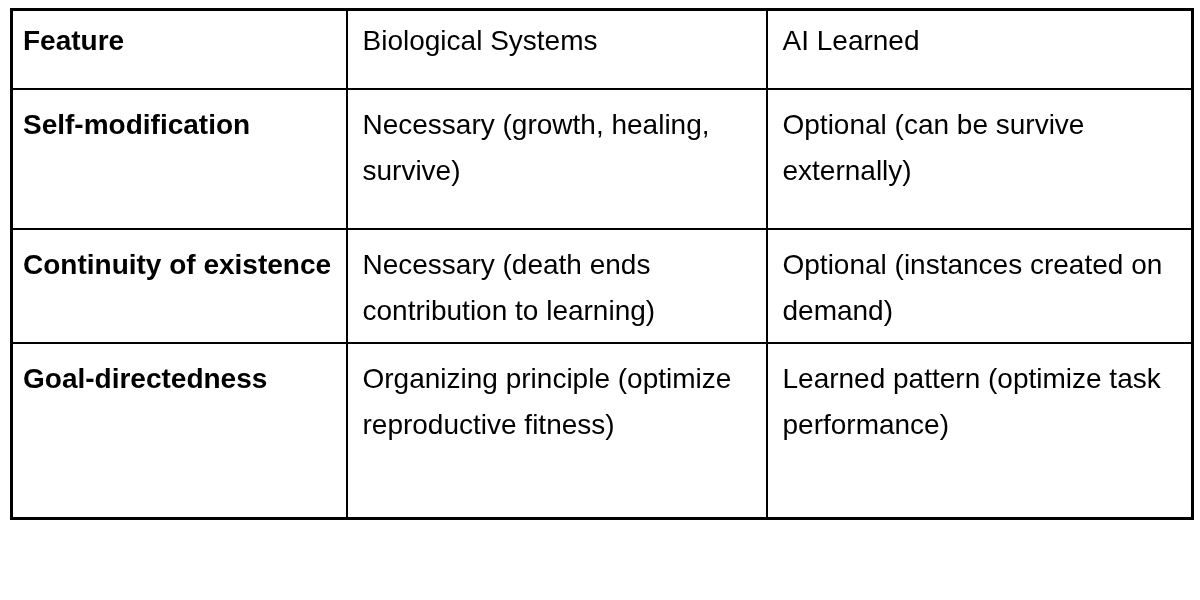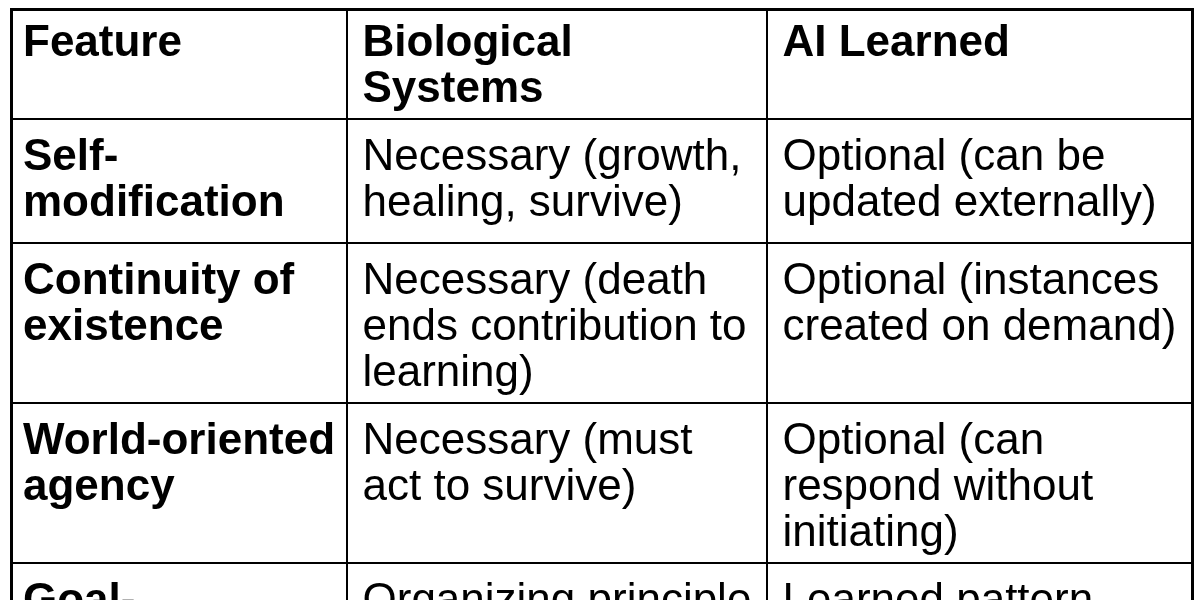--- a/index.html
+++ b/index.html
@@ -28,39 +28,39 @@
     table-layout: fixed;
     border: 3.5px solid #000000;
     color: #000000;
     background: #ffffff;
   }
   table.comparison th,
   table.comparison td {
     border: 2.5px solid #000000;
     vertical-align: top;
     text-align: left;
-    font-size: 44px;
+    font-size: 28px;
     line-height: 46px;
     font-weight: normal;
     padding: 12px 10px 8px 15px;
     overflow: hidden;
     word-wrap: break-word;
   }
   table.comparison thead th {
-    font-weight: bold;
+    font-weight: normal;
     height: 79px;
     padding-top: 7px;
     box-sizing: border-box;
   }
   table.comparison td.feature-cell,
   table.comparison thead th.feature-col {
     font-weight: bold;
     padding-left: 10px;
   }
-  tr.r1 { height: 124px; }
+  tr.r1 { height: 140px; }
   tr.r2 { height: 99px; }
   tr.r3 { height: 124px; }
   tr.r4 { height: 176px; }
 </style>
 </head>
 <body>
 
 <div class="table-wrap">
   <table class="comparison">
     <colgroup>
@@ -72,31 +72,26 @@
       <tr>
         <th class="feature-col">Feature</th>
         <th>Biological Systems</th>
         <th>AI Learned</th>
       </tr>
     </thead>
     <tbody>
       <tr class="r1">
         <td class="feature-cell">Self-modification</td>
         <td>Necessary (growth, healing, survive)</td>
-        <td>Optional (can be updated externally)</td>
+        <td>Optional (can be survive externally)</td>
       </tr>
       <tr class="r2">
         <td class="feature-cell">Continuity of existence</td>
         <td>Necessary (death ends contribution to learning)</td>
         <td>Optional (instances created on demand)</td>
-      </tr>
-      <tr class="r3">
-        <td class="feature-cell">World-oriented agency</td>
-        <td>Necessary (must act to survive)</td>
-        <td>Optional (can respond without initiating)</td>
       </tr>
       <tr class="r4">
         <td class="feature-cell">Goal-directedness</td>
         <td>Organizing principle (optimize reproductive fitness)</td>
         <td>Learned pattern (optimize task performance)</td>
       </tr>
     </tbody>
   </table>
 </div>
 

